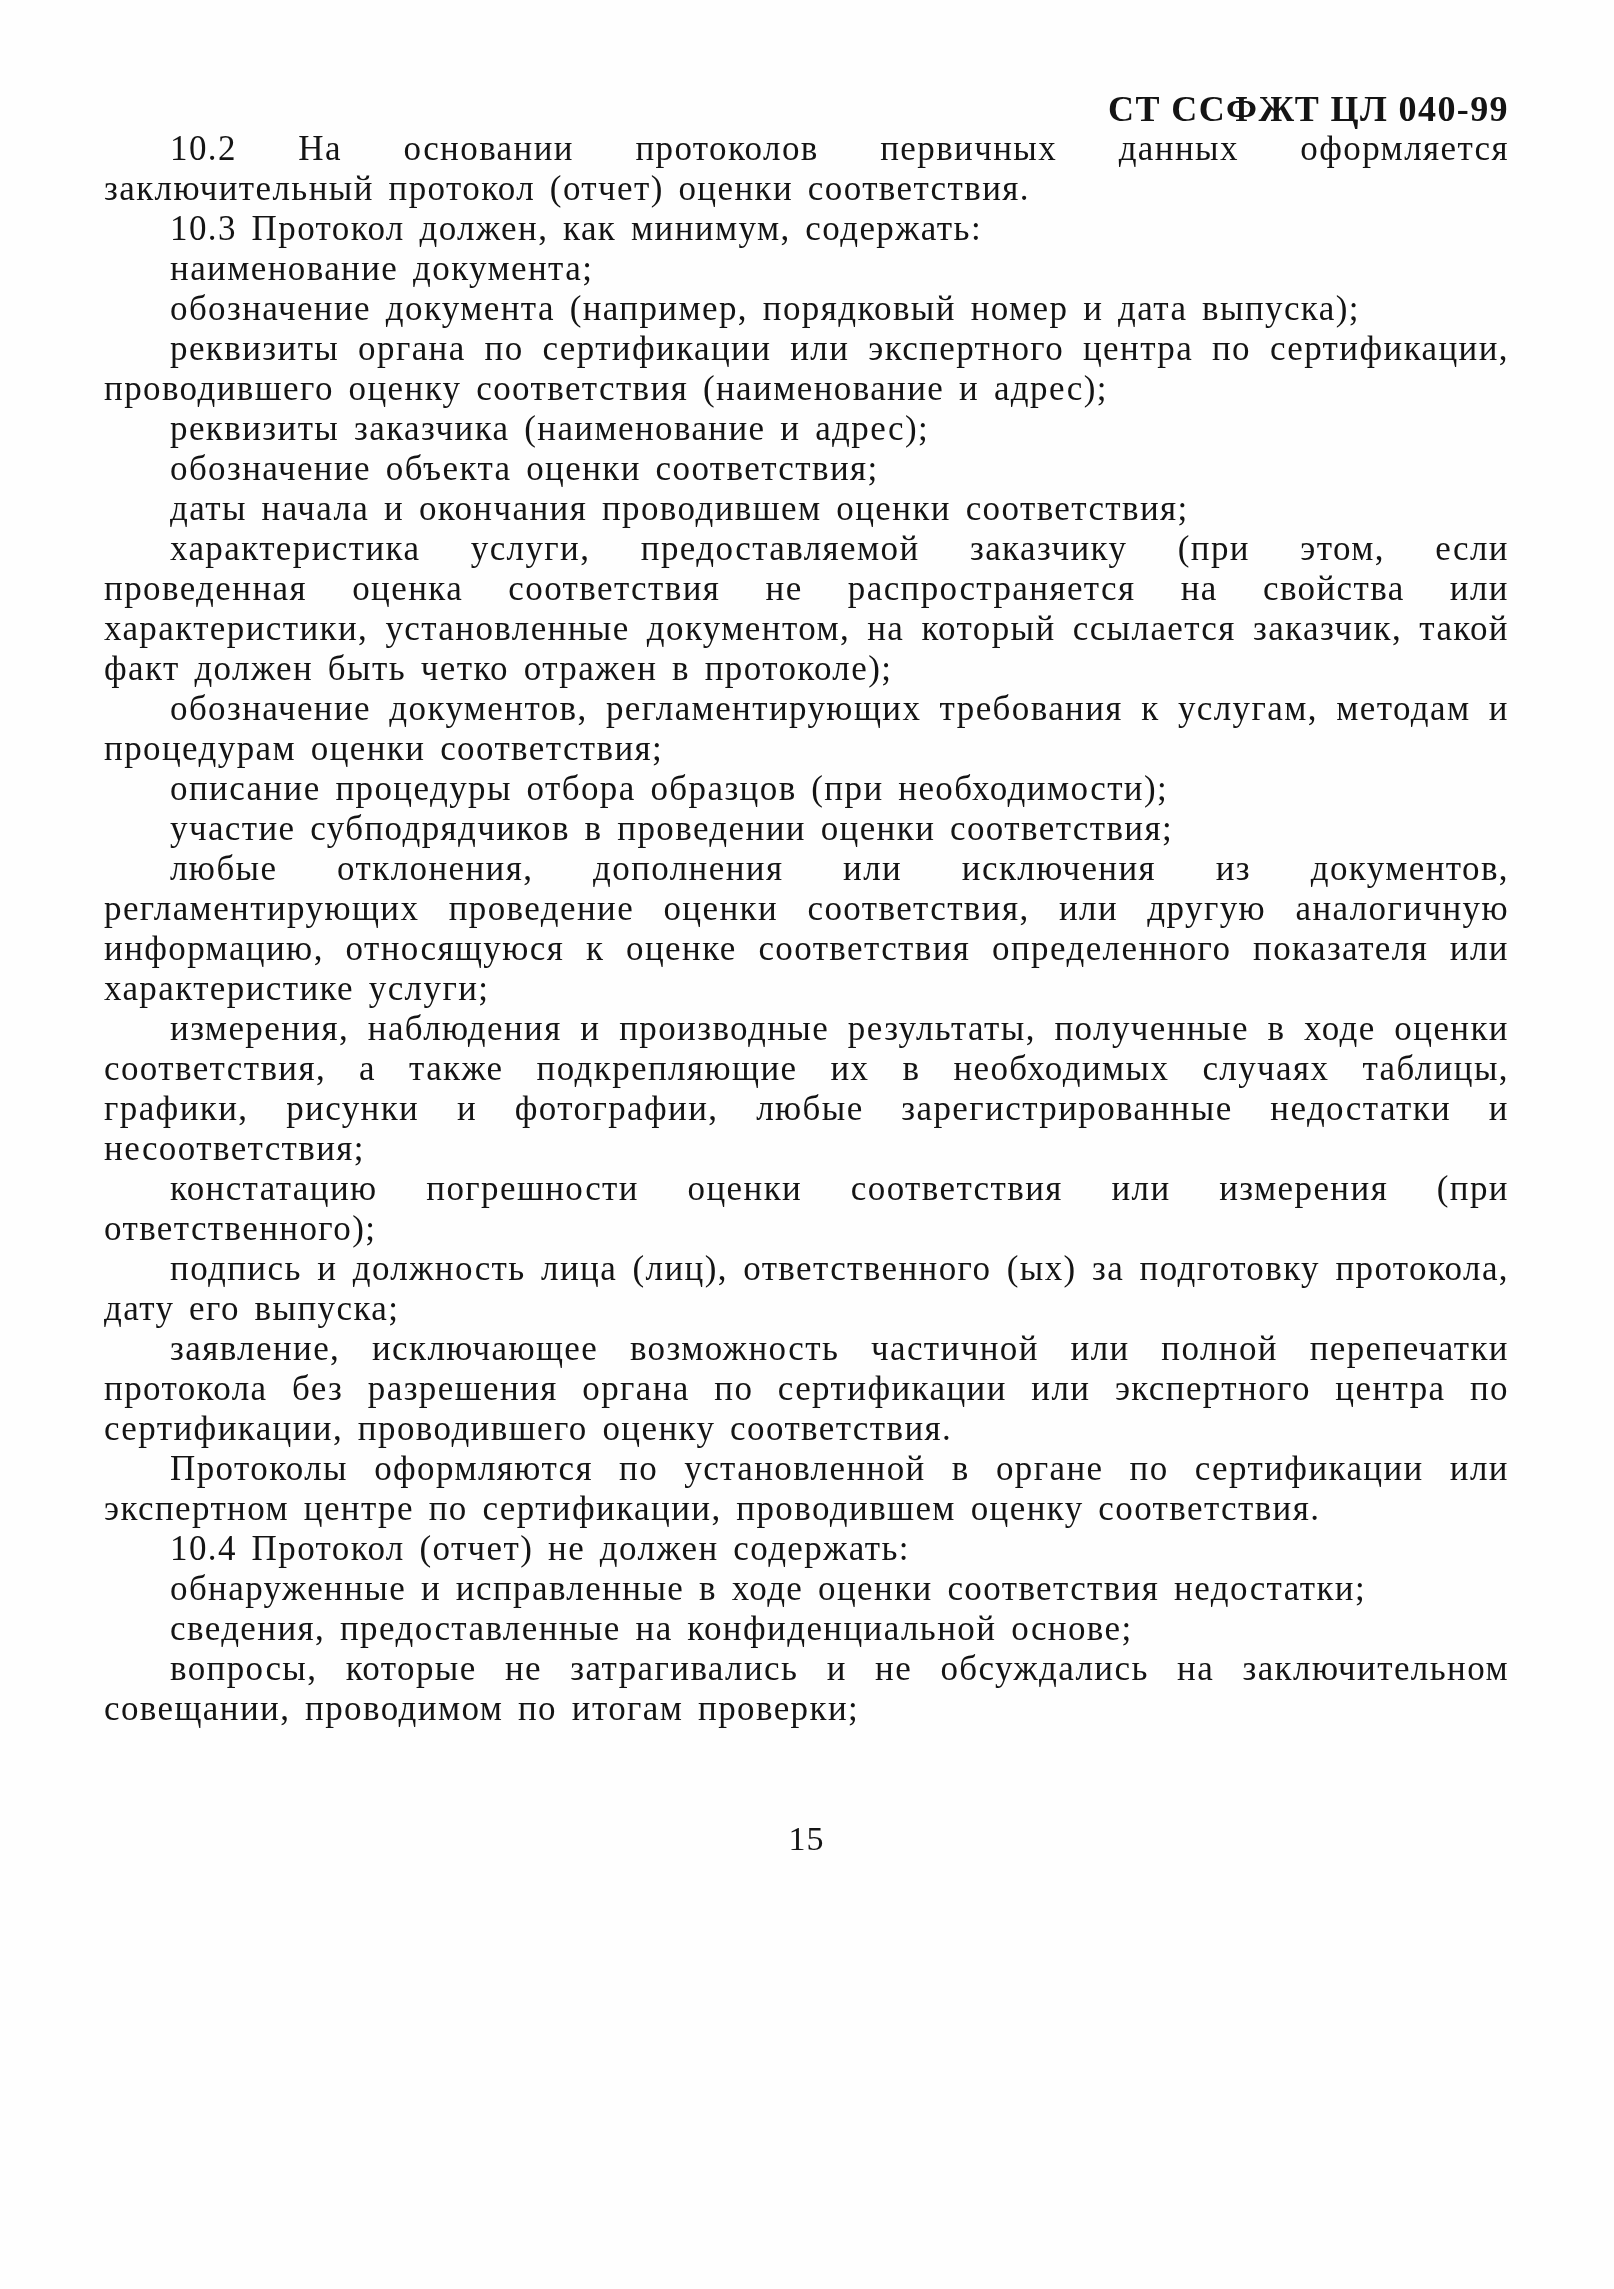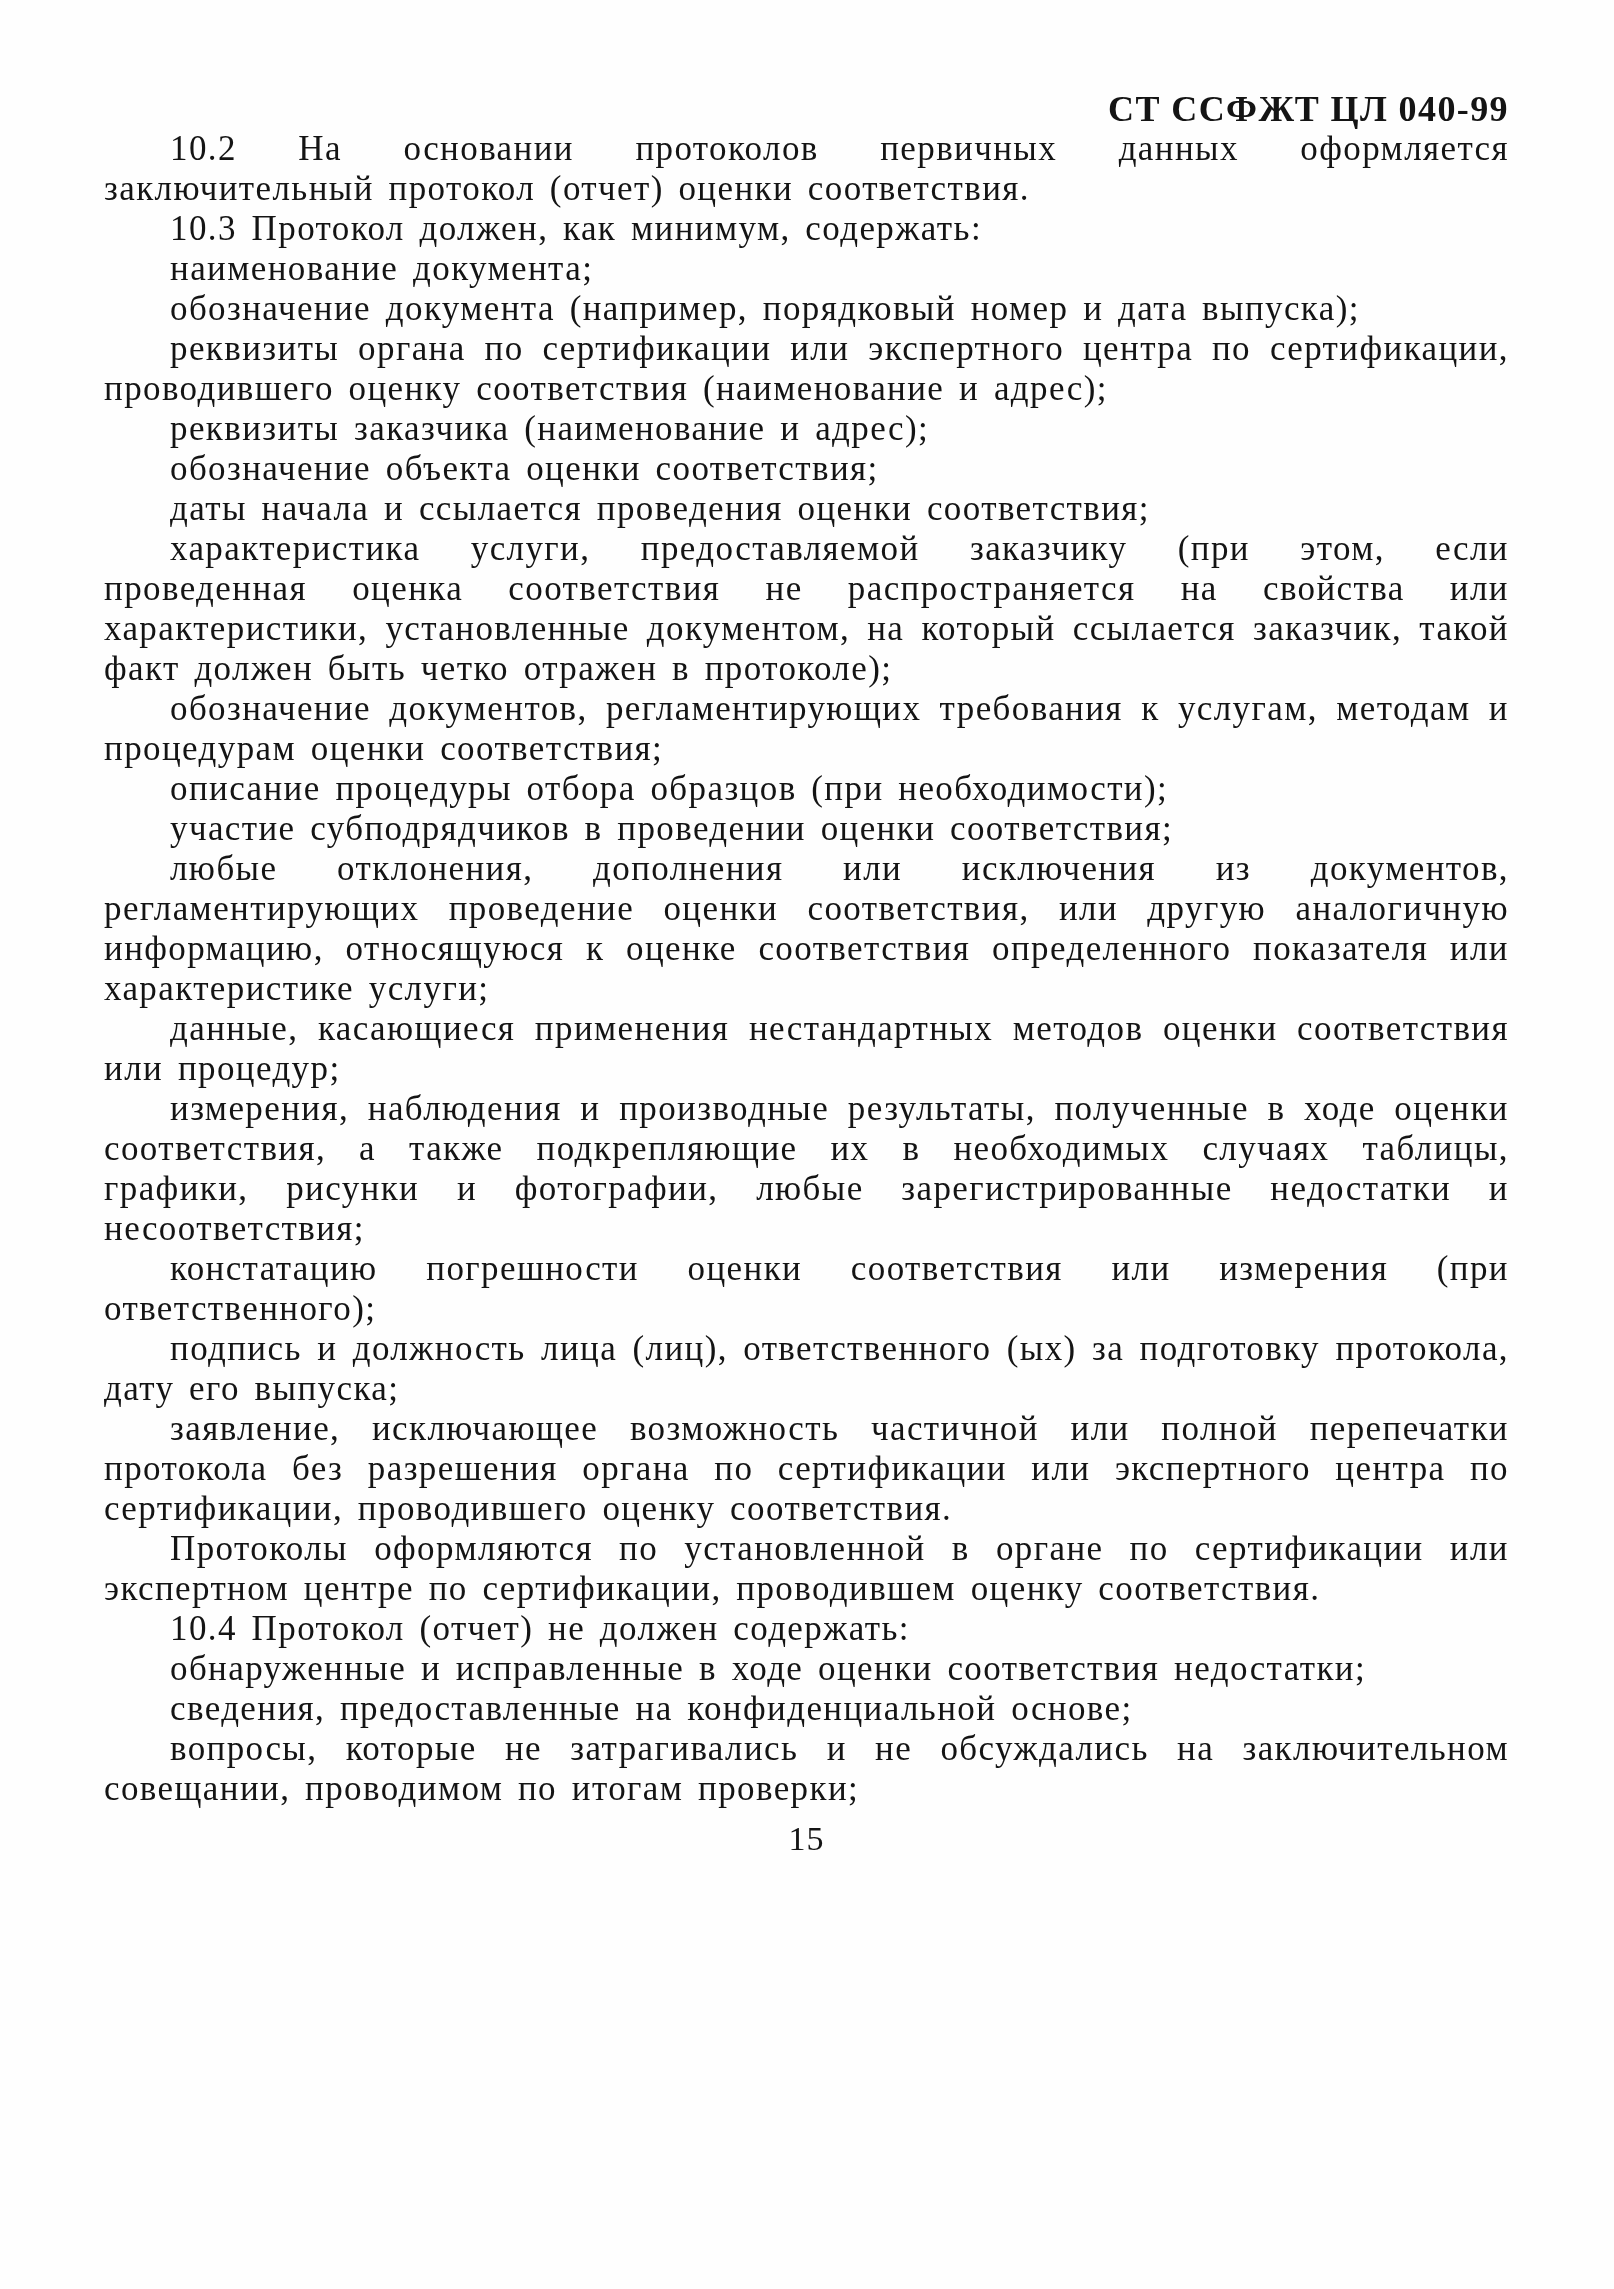--- a/index.html
+++ b/index.html
@@ -61,27 +61,26 @@
   <div class="doc-header">СТ ССФЖТ ЦЛ 040-99</div>
 
   <div class="doc-body">
     <p>10.2 На основании протоколов первичных данных оформляется заключительный протокол (отчет) оценки соответствия.</p>
     <p>10.3 Протокол должен, как минимум, содержать:</p>
     <p>наименование документа;</p>
     <p>обозначение документа (например, порядковый номер и дата выпуска);</p>
     <p>реквизиты органа по сертификации или экспертного центра по сертификации, проводившего оценку соответствия (наименование и адрес);</p>
     <p>реквизиты заказчика (наименование и адрес);</p>
     <p>обозначение объекта оценки соответствия;</p>
-    <p>даты начала и ссылается проведения оценки соответствия;</p>
+    <p>даты начала и окончания проводившем оценки соответствия;</p>
     <p>характеристика услуги, предоставляемой заказчику (при этом, если проведенная оценка соответствия не распространяется на свойства или характеристики, установленные документом, на который ссылается заказчик, такой факт должен быть четко отражен в протоколе);</p>
     <p>обозначение документов, регламентирующих требования к услугам, методам и процедурам оценки соответствия;</p>
     <p>описание процедуры отбора образцов (при необходимости);</p>
     <p>участие субподрядчиков в проведении оценки соответствия;</p>
     <p>любые отклонения, дополнения или исключения из документов, регламентирующих проведение оценки соответствия, или другую аналогичную информацию, относящуюся к оценке соответствия определенного показателя или характеристике услуги;</p>
-    <p>данные, касающиеся применения нестандартных методов оценки соответствия или процедур;</p>
     <p>измерения, наблюдения и производные результаты, полученные в ходе оценки соответствия, а также подкрепляющие их в необходимых случаях таблицы, графики, рисунки и фотографии, любые зарегистрированные недостатки и несоответствия;</p>
     <p>констатацию погрешности оценки соответствия или измерения (при ответственного);</p>
     <p>подпись и должность лица (лиц), ответственного (ых) за подготовку протокола, дату его выпуска;</p>
     <p>заявление, исключающее возможность частичной или полной перепечатки протокола без разрешения органа по сертификации или экспертного центра по сертификации, проводившего оценку соответствия.</p>
     <p>Протоколы оформляются по установленной в органе по сертификации или экспертном центре по сертификации, проводившем оценку соответствия.</p>
     <p>10.4 Протокол (отчет) не должен содержать:</p>
     <p>обнаруженные и исправленные в ходе оценки соответствия недостатки;</p>
     <p>сведения, предоставленные на конфиденциальной основе;</p>
     <p>вопросы, которые не затрагивались и не обсуждались на заключительном совещании, проводимом по итогам проверки;</p>
   </div>

